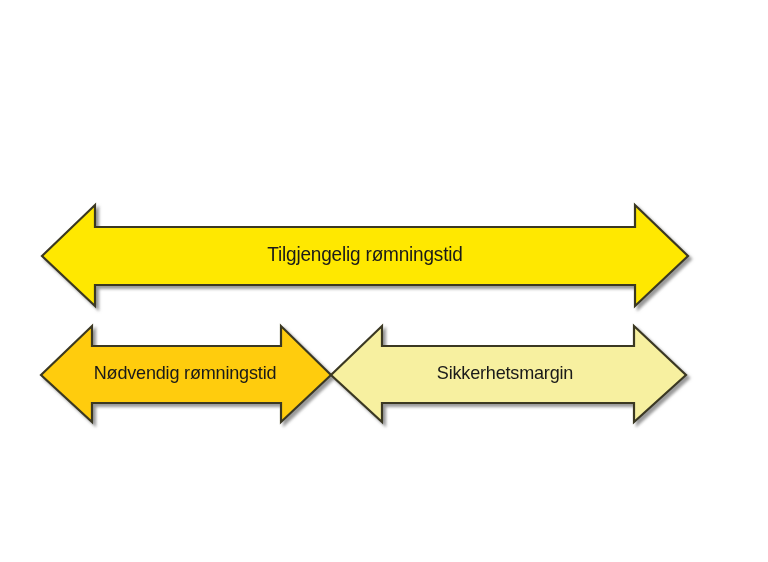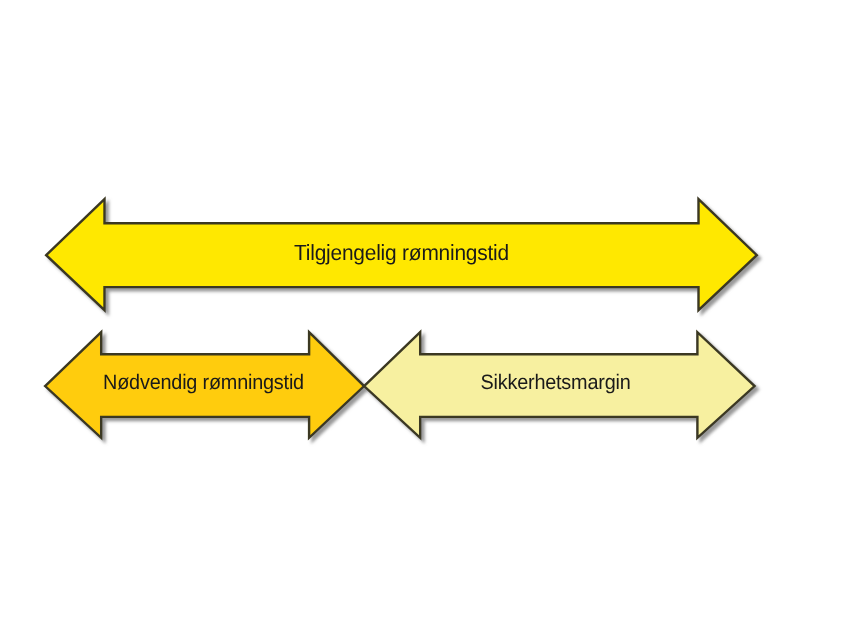--- a/index.html
+++ b/index.html
@@ -12,20 +12,21 @@
     height: 562px;
     background: #ffffff;
     font-family: "Liberation Sans", sans-serif;
     overflow: hidden;
   }
   #diagram-canvas {
     position: relative;
     width: 768px;
     height: 482px;
     background: #ffffff;
+    margin-top: 24px;
   }
   .arrow-layer {
     position: absolute;
     left: 0;
     top: 0;
     width: 768px;
     height: 562px;
   }
   .arrow-label {
     position: absolute;

